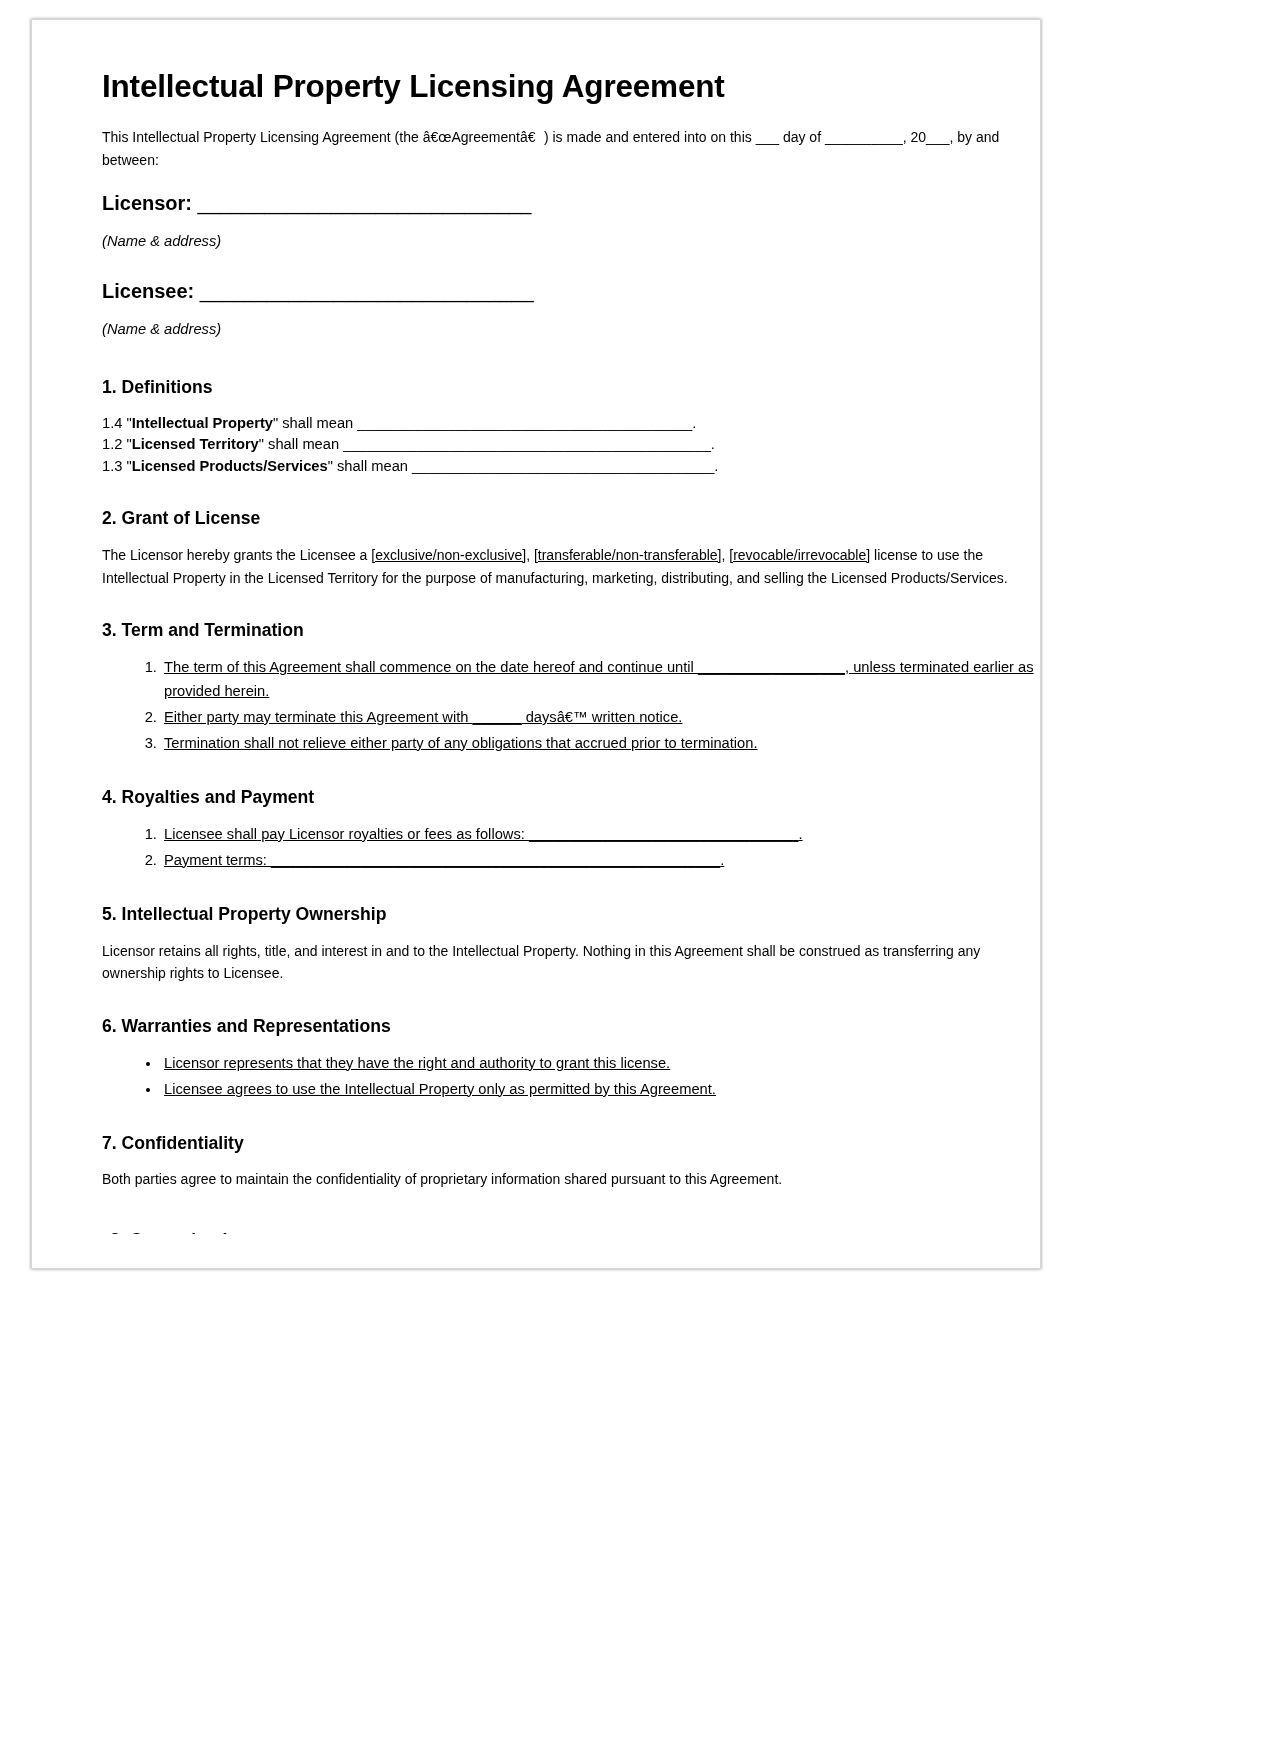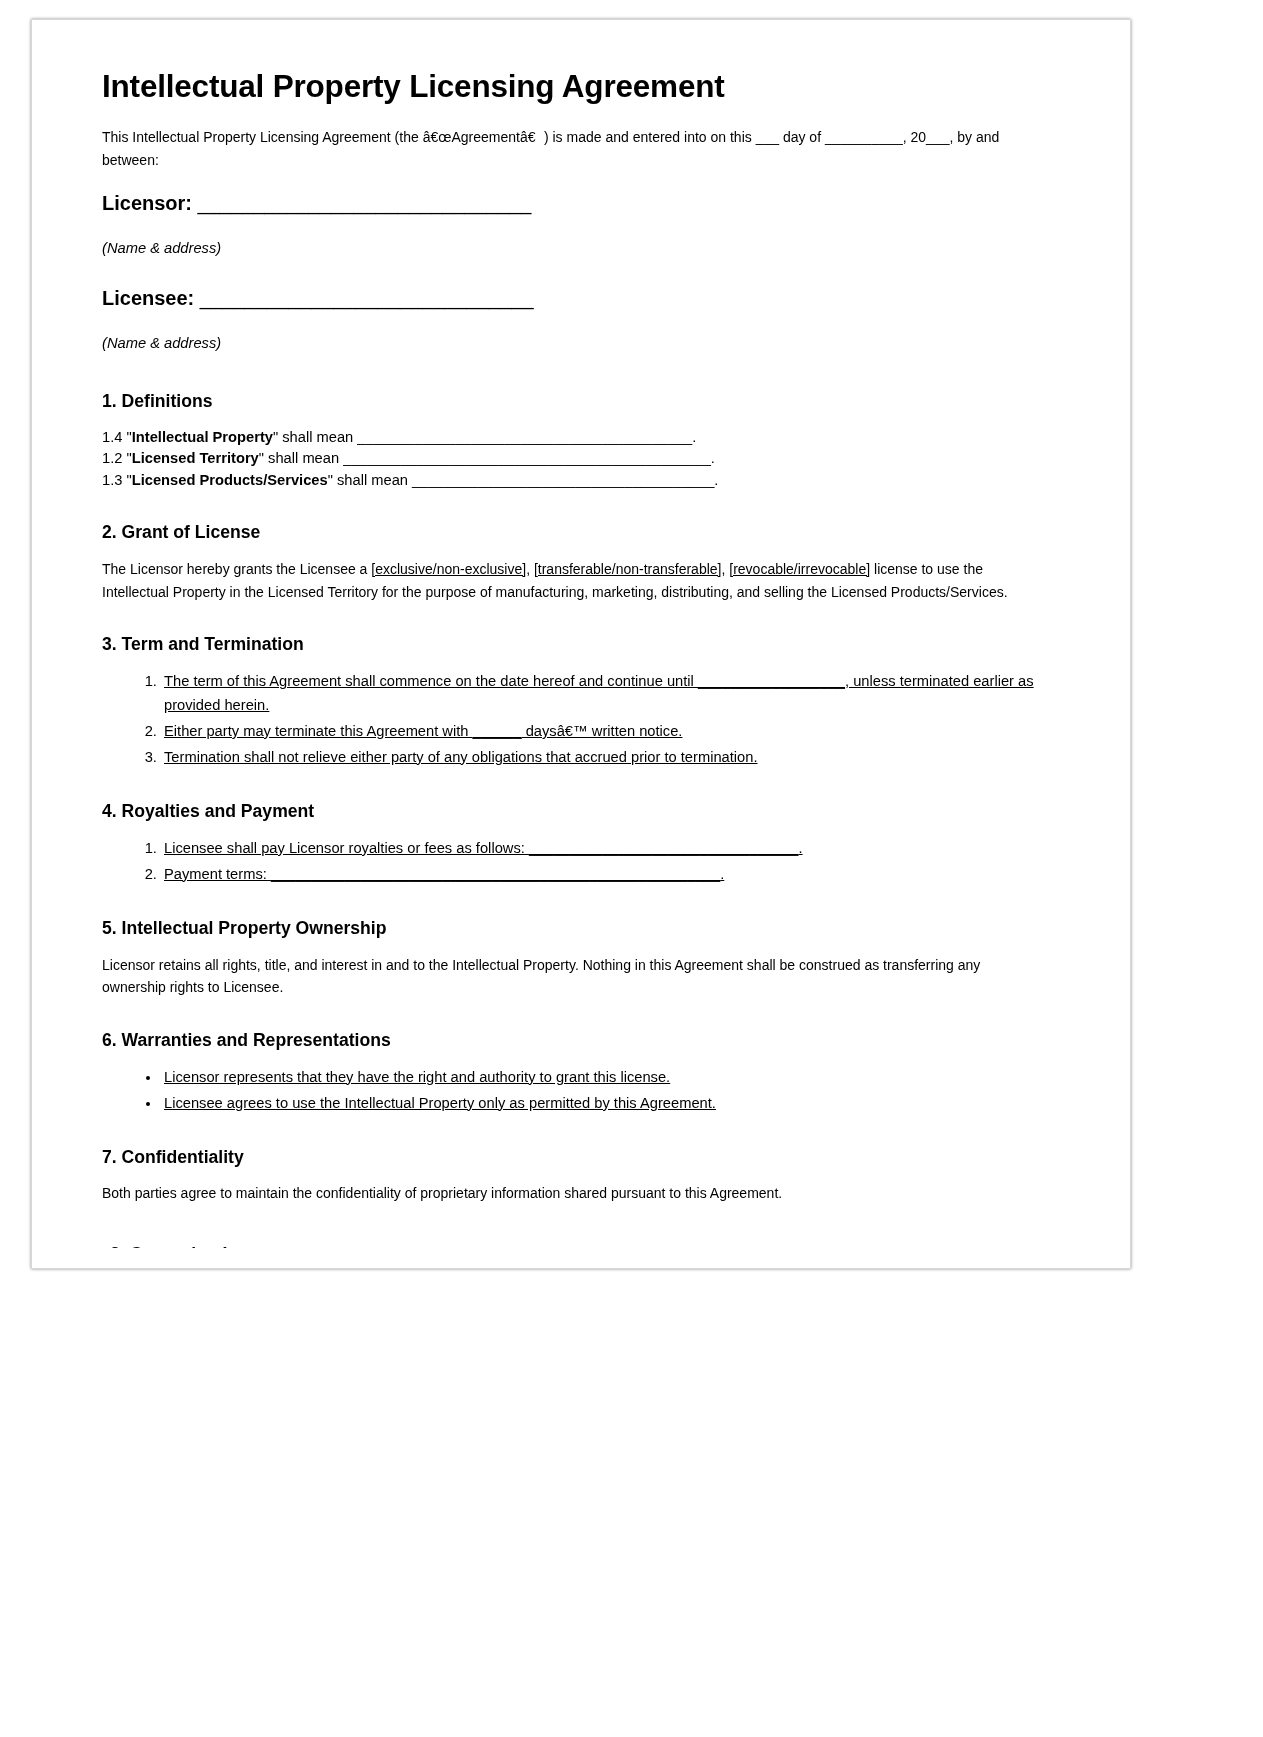--- a/index.html
+++ b/index.html
@@ -18,21 +18,21 @@
     position: absolute;
     left: 0; top: 0;
     width: 1263px;
     height: 1737px;
     background: #ffffff;
   }
   .page {
     position: absolute;
     left: 31px;
     top: 19px;
-    width: 1100px;
+    width: 1010px;
     height: 1250px;
     background: #ffffff;
     box-shadow: 0 0 3px rgba(0,0,0,0.45);
     border: 1px solid #d8d8d8;
     overflow: hidden;
     box-sizing: border-box;
     padding-left: 36px;
   }
   .content {
     position: absolute;
@@ -57,21 +57,21 @@
   .party-line {
     font-size: 20px;
     line-height: 1.6;
     margin: 0;
   }
   .party-line b { font-weight: bold; }
   .party-note {
     font-size: 14.7px;
     font-style: italic;
     line-height: 1.6;
-    margin: 18px 0 22px 0;
+    margin: 11px 0 22px 0;
   }
   h2.sec {
     font-size: 17.6px;
     font-weight: bold;
     line-height: 1.3;
     margin: 30px 0 14px 0;
   }
   h2.sec.first { margin-top: 34px; }
   .deflines { margin: 0 0 4px 0; }
   .defline {

